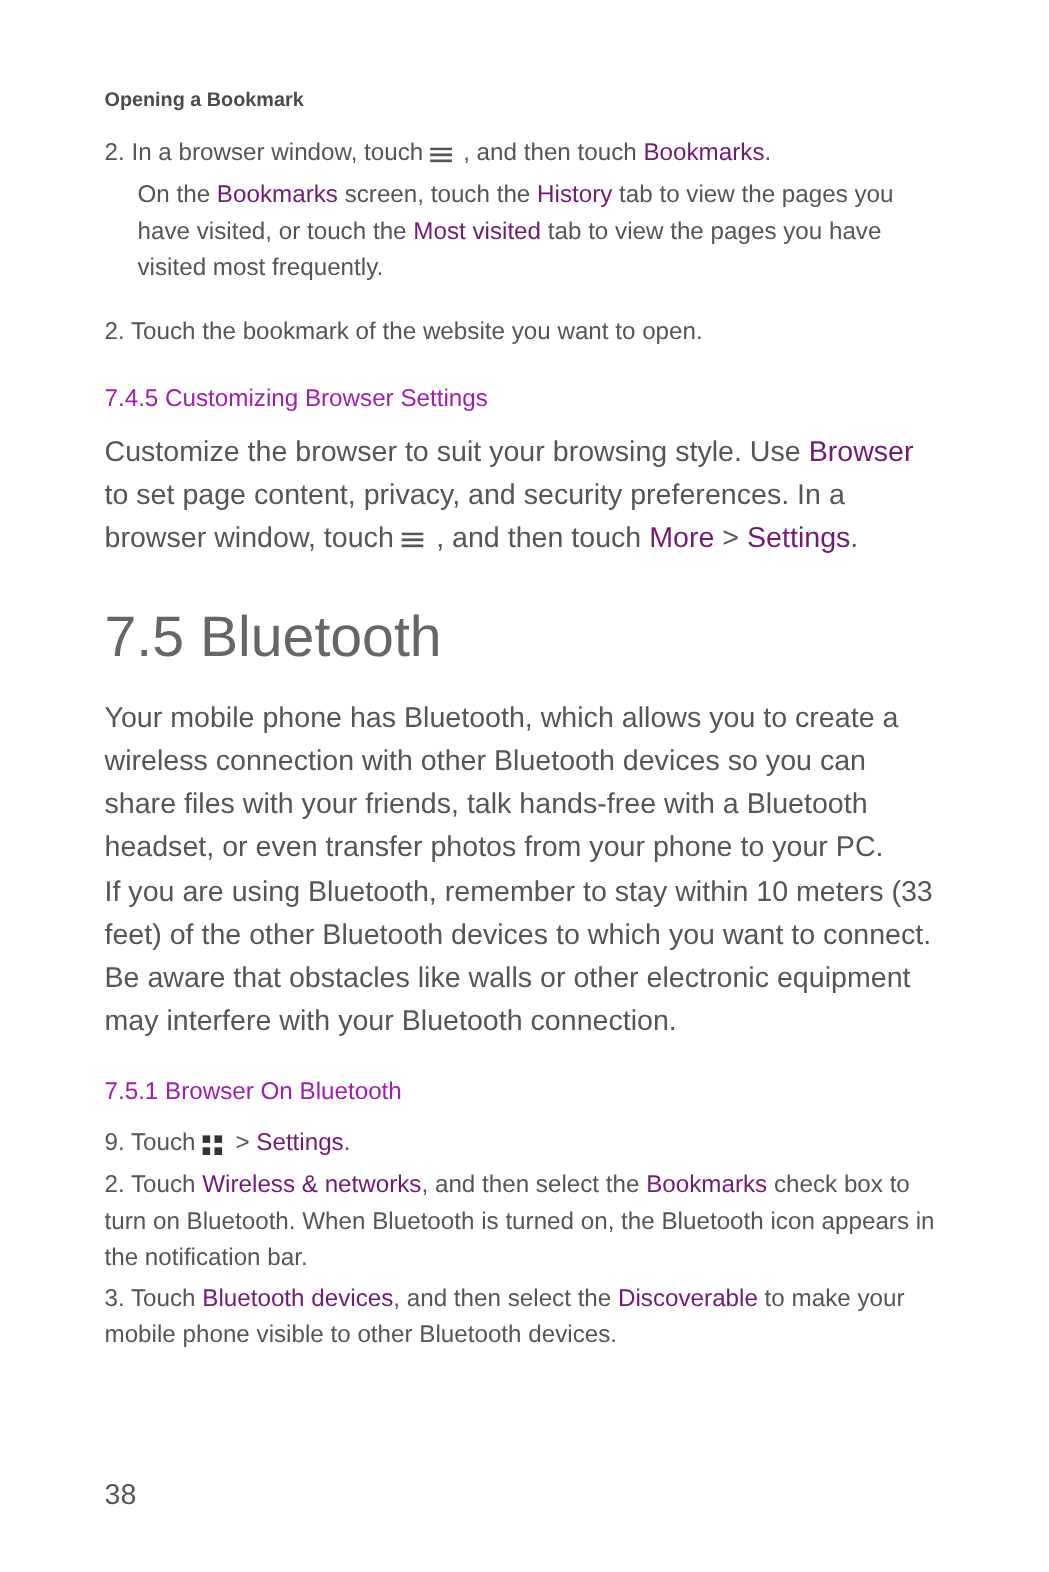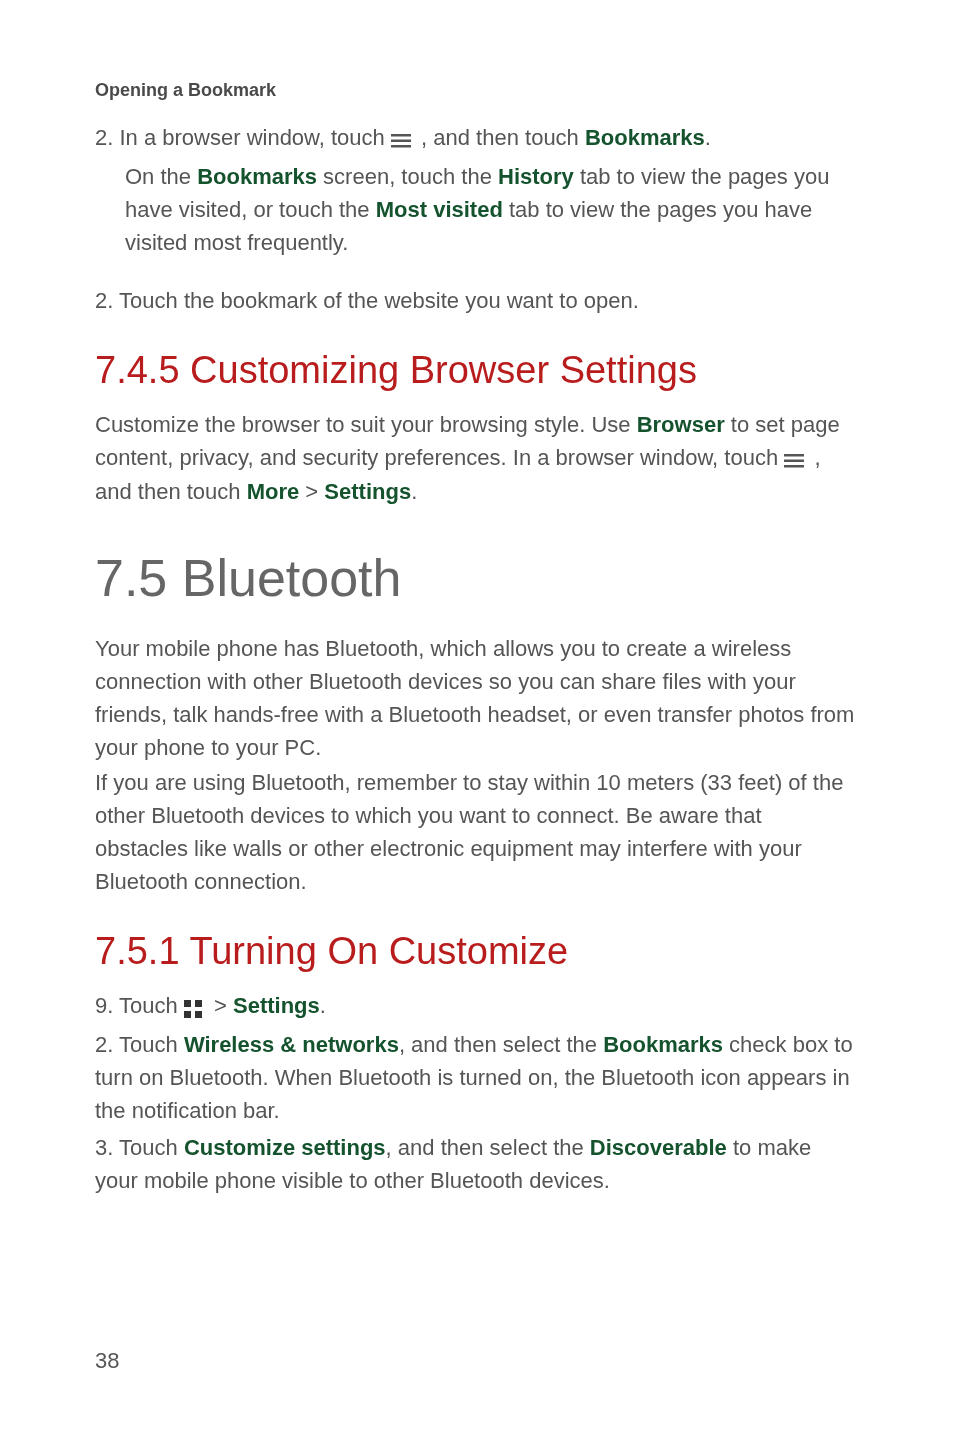--- a/index.html
+++ b/index.html
@@ -24,39 +24,39 @@
     .list-item {
       font-size: 22px;
       line-height: 1.5;
       color: #555;
       margin-bottom: 25px;
     }
     .indented {
       padding-left: 30px;
     }
     .bold {
-      font-weight: bold;
-      color: #14532d;
+      font-weight: normal;
+      color: #701a75;
     }
     .section-heading {
-      font-size: 38px;
-      color: #b91c1c;
+      font-size: 22px;
+      color: #a21caf;
       margin-top: 32px;
       margin-bottom: 16px;
       font-weight: normal;
     }
     .main-heading {
       font-size: 52px;
       color: #666;
       margin-top: 40px;
       margin-bottom: 24px;
       font-weight: normal;
     }
     .paragraph {
-      font-size: 22px;
+      font-size: 26px;
       line-height: 1.5;
       color: #555;
       margin-bottom: 2px;
     }
     .icon-menu {
       display: inline-block;
       width: 24px;
       vertical-align: middle;
     }
     .icon-menu svg {
@@ -67,21 +67,21 @@
       width: 24px;
       vertical-align: middle;
     }
     .icon-apps svg {
       vertical-align: middle;
     }
     .page-number {
       position: absolute;
       bottom: 55px;
       left: 95px;
-      font-size: 22px;
+      font-size: 26px;
       color: #555;
     }
     .block {
       margin-bottom: 4px;
     }
   </style>
 </head>
 <body>
 
 <div class="heading-bold">Opening a Bookmark</div>
@@ -116,36 +116,36 @@
     </svg>
   </span>
   <span> , and then touch </span><span class="bold">More</span><span> &gt; </span><span class="bold">Settings</span><span>.</span>
 </div>
 
 <div class="main-heading">7.5  Bluetooth</div>
 
 <div class="paragraph">Your mobile phone has Bluetooth, which allows you to create a wireless connection with other Bluetooth devices so you can share files with your friends, talk hands-free with a Bluetooth headset, or even transfer photos from your phone to your PC.</div>
 <div class="paragraph">If you are using Bluetooth, remember to stay within 10 meters (33 feet) of the other Bluetooth devices to which you want to connect. Be aware that obstacles like walls or other electronic equipment may interfere with your Bluetooth connection.</div>
 
-<div class="section-heading">7.5.1  Turning On Customize</div>
+<div class="section-heading">7.5.1  Browser On Bluetooth</div>
 
 <div class="list-item block">
   <span>9. Touch </span>
   <span class="icon-apps">
     <svg width="18" height="18" viewBox="0 0 18 18">
       <rect x="0" y="0" width="7" height="7" fill="#333"></rect>
       <rect x="11" y="0" width="7" height="7" fill="#333"></rect>
       <rect x="0" y="11" width="7" height="7" fill="#333"></rect>
       <rect x="11" y="11" width="7" height="7" fill="#333"></rect>
     </svg>
   </span>
   <span>  &gt; </span><span class="bold">Settings</span><span>.</span>
 </div>
 
 <div class="list-item block">
   <span>2. Touch </span><span class="bold">Wireless &amp; networks</span><span>, and then select the </span><span class="bold">Bookmarks</span><span> check box to turn on Bluetooth. When Bluetooth is turned on, the Bluetooth icon appears in the notification bar.</span>
 </div>
 
 <div class="list-item block">
-  <span>3. Touch </span><span class="bold">Customize settings</span><span>, and then select the </span><span class="bold">Discoverable</span><span> to make your mobile phone visible to other Bluetooth devices.</span>
+  <span>3. Touch </span><span class="bold">Bluetooth devices</span><span>, and then select the </span><span class="bold">Discoverable</span><span> to make your mobile phone visible to other Bluetooth devices.</span>
 </div>
 
 <div class="page-number">38</div>
 
 </body></html>

